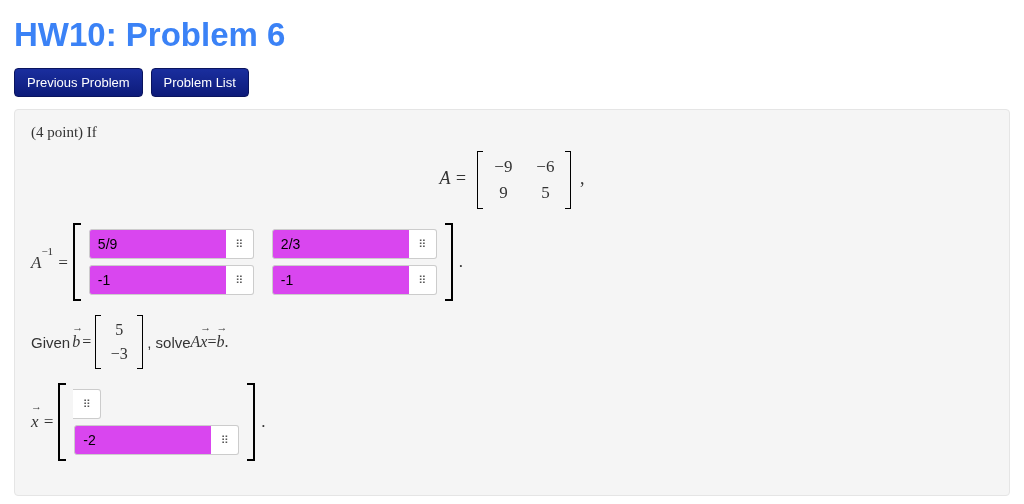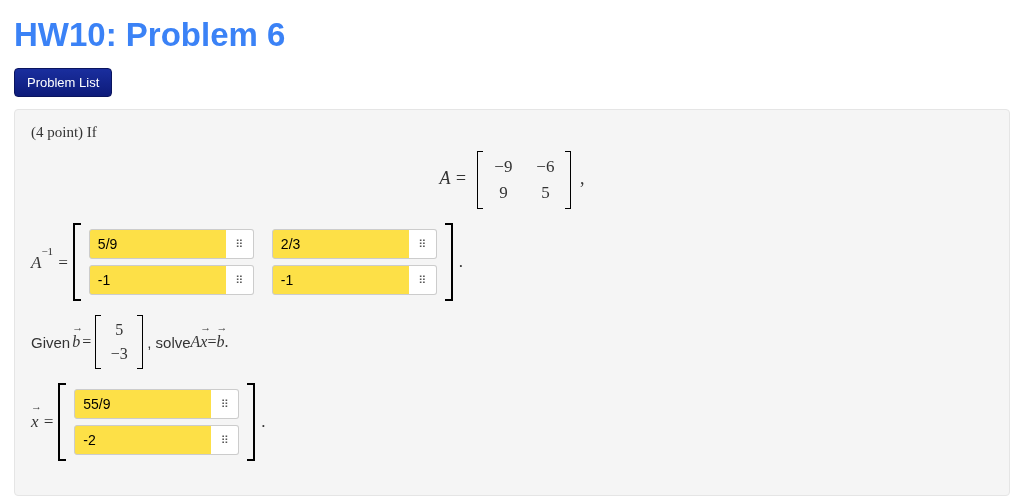--- a/index.html
+++ b/index.html
@@ -61,21 +61,21 @@
   .m-2x1 { grid-template-columns: auto; }
   .cell-num { text-align: center; min-width: 24px; font-family:"Times New Roman",serif; font-size:17px;}
   .ans-cell { display:flex; align-items:center; }
   .ans-input {
     width: 138px;
     height: 30px;
     border: 1px solid #ccc;
     border-radius: 3px;
     padding: 4px 8px;
     font-size: 14px;
-    background: #fde047;
+    background: #d946ef;
   }
   .keypad {
     width: 28px; height: 30px;
     border: 1px solid #ccc;
     border-left: none;
     border-radius: 0 3px 3px 0;
     background: #fff;
     display:flex; align-items:center; justify-content:center;
     cursor:pointer;
     margin-left:-1px;
@@ -92,20 +92,21 @@
     font-size:11px; font-style:normal;
   }
   .small-matrix .bracket { border-width:1.5px; width:6px;}
 </style>
 </head>
 <body>
 
 <h2 class="title">HW10: Problem 6</h2>
 
 <div class="btn-row">
+  <button class="nav-btn">Previous Problem</button>
   <button class="nav-btn">Problem List</button>
 </div>
 
 <div class="problem-body">
 
   <div class="points serif">(4 point) If</div>
 
   <div class="centered serif">
     <span style="font-style:italic">A =</span>
     <span class="matrix-wrap small-matrix" style="vertical-align:middle; margin-left:6px;">
@@ -172,21 +173,20 @@
   </div>
 
   <div class="eqrow">
     <span class="lhs">
       <span class="vec-arrow">x</span><span> =</span>
     </span>
     <span class="matrix-wrap">
       <span class="bracket left"></span>
       <span class="matrix-grid m-2x1">
         <span class="ans-cell">
-          <input class="ans-input" value="55/9" style="">
           <span class="keypad">⠿</span>
         </span>
         <span class="ans-cell">
           <input class="ans-input" value="-2" style="">
           <span class="keypad">⠿</span>
         </span>
       </span>
       <span class="bracket right"></span>
     </span>
     <span class="trail">.</span>

